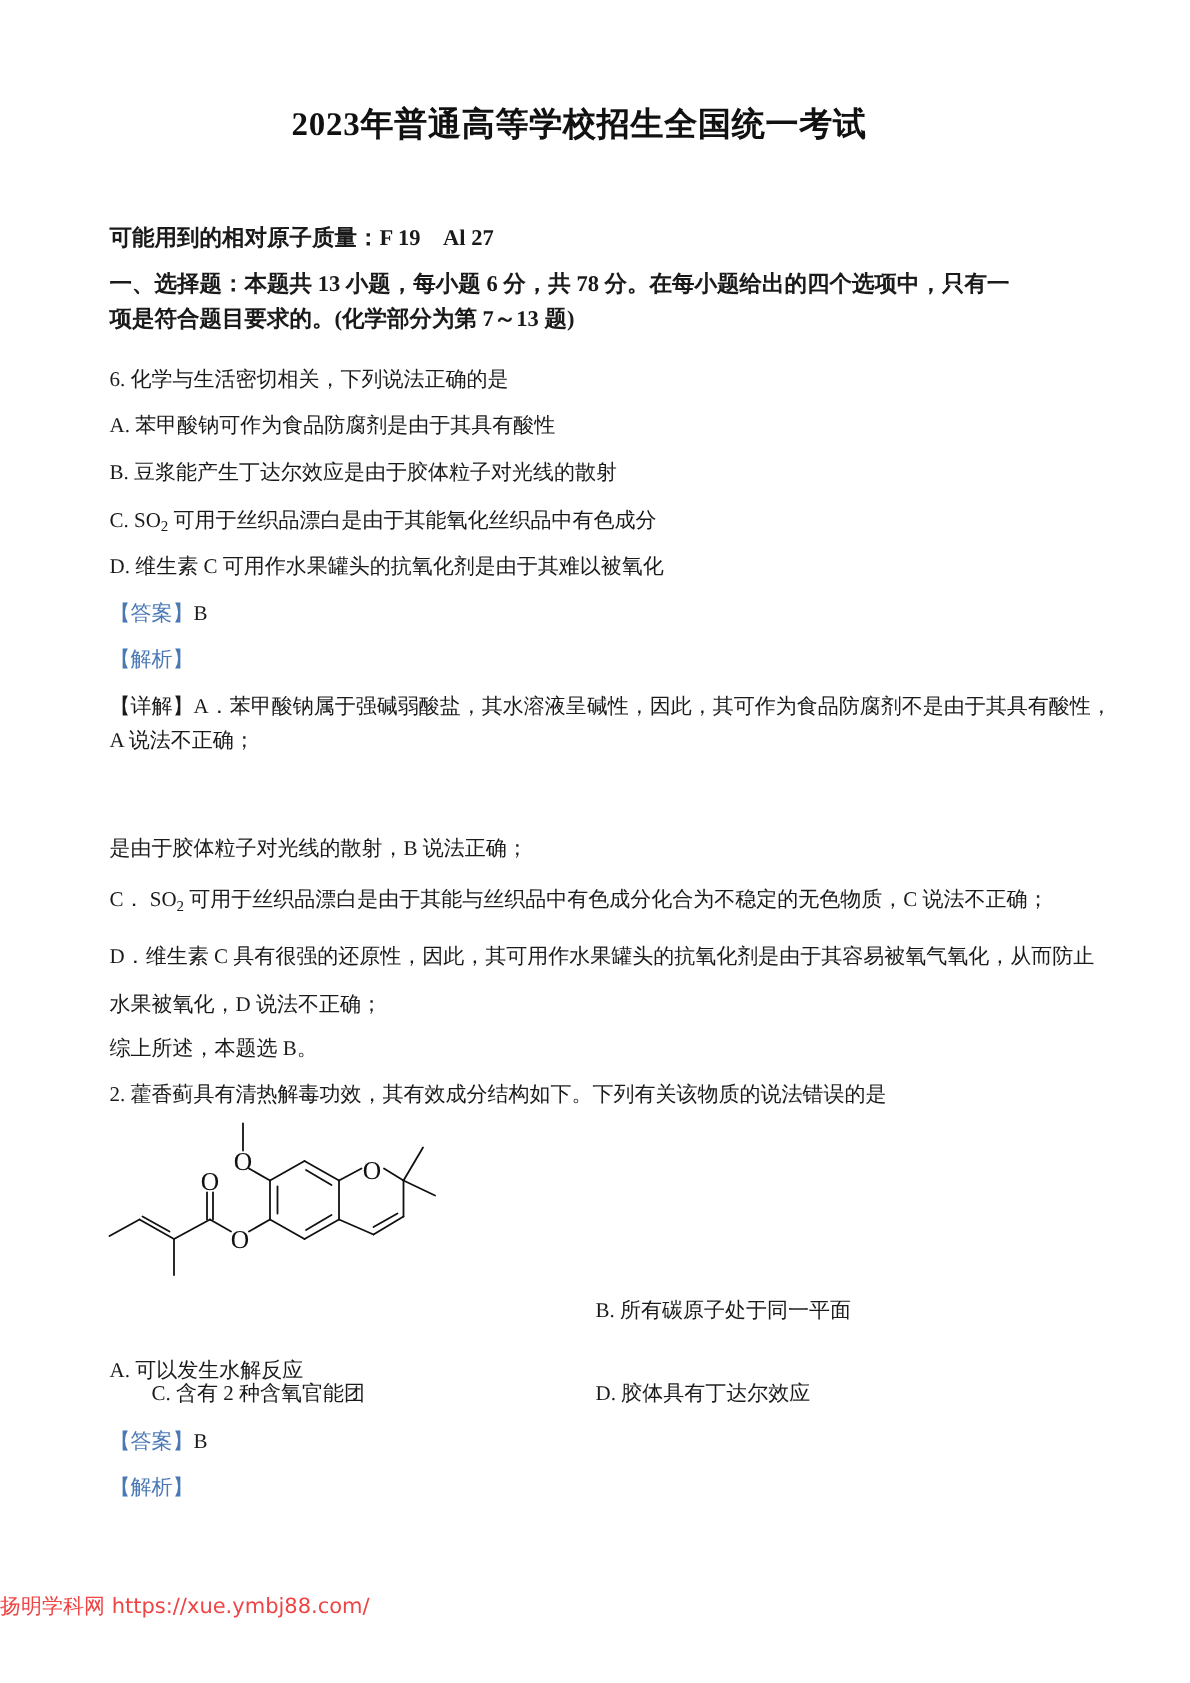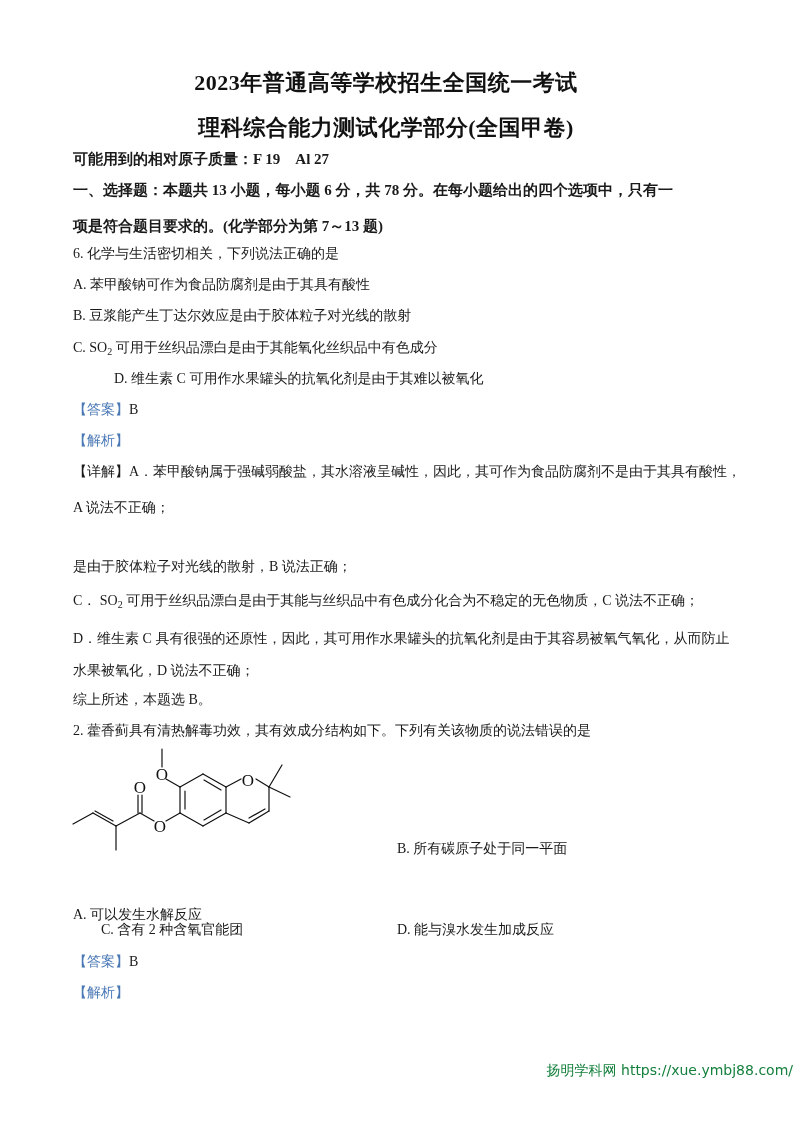--- a/index.html
+++ b/index.html
@@ -6,47 +6,46 @@
   body { width:793px; height:1122px; position:relative; overflow:hidden;
          font-family:"Liberation Serif","DejaVu Serif",serif; color:#1a1a1a; }
   .page { position:absolute; left:0; top:0; width:793px; height:1122px; }
   .title { position:absolute; left:0; width:772px; text-align:center;
            font-weight:bold; font-size:22px; letter-spacing:0.5px; color:#111; }
   .line { position:absolute; left:73px; font-size:14px; line-height:18px; white-space:nowrap; }
   .bold { font-weight:bold; font-size:15px; }
   .tag { color:#4a78b5; }
   .opt { position:absolute; font-size:14px; line-height:18px; white-space:nowrap; }
   sub { font-size:10px; vertical-align:-3px; line-height:0; }
-  .footer { position:absolute; left:0; width:793px; top:1062px; text-align:right;
-            font-family:"DejaVu Sans","Liberation Sans",sans-serif; font-size:14px; color:#15803d; }
+  .footer { position:absolute; left:0; width:793px; top:1062px; text-align:left;
+            font-family:"DejaVu Sans","Liberation Sans",sans-serif; font-size:14px; color:#ef4444; }
   .structure { position:absolute; left:65px; top:745px; width:240px; height:115px; }
 </style>
 </head>
 <body>
 
 <div class="page">
 
   <div class="title" style="top:68px;">2023年普通高等学校招生全国统一考试</div>
-  <div class="title" style="top:113px;">理科综合能力测试化学部分(全国甲卷)</div>
 
   <div class="line bold" style="top:150px;">可能用到的相对原子质量：F 19　Al 27</div>
   <div class="line bold" style="top:181px;">一、选择题：本题共 13 小题，每小题 6 分，共 78 分。在每小题给出的四个选项中，只有一</div>
-  <div class="line bold" style="top:217px;">项是符合题目要求的。(化学部分为第 7～13 题)</div>
+  <div class="line bold" style="top:204px;">项是符合题目要求的。(化学部分为第 7～13 题)</div>
 
   <div class="line" style="top:245px;">6. 化学与生活密切相关，下列说法正确的是</div>
   <div class="line" style="top:276px;">A.  苯甲酸钠可作为食品防腐剂是由于其具有酸性</div>
   <div class="line" style="top:307px;">B.  豆浆能产生丁达尔效应是由于胶体粒子对光线的散射</div>
   <div class="line" style="top:339px;"><span>C. SO</span><sub>2</sub><span> 可用于丝织品漂白是由于其能氧化丝织品中有色成分</span></div>
-  <div class="line" style="top:370px;margin-left:41px;">D.  维生素 C 可用作水果罐头的抗氧化剂是由于其难以被氧化</div>
+  <div class="line" style="top:370px;">D.  维生素 C 可用作水果罐头的抗氧化剂是由于其难以被氧化</div>
 
   <div class="line" style="top:401px;"><span class="tag">【答案】</span><span>B</span></div>
   <div class="line tag" style="top:432px;">【解析】</div>
 
   <div class="line" style="top:463px;"><span>【详解】</span><span>A．苯甲酸钠属于强碱弱酸盐，其水溶液呈碱性，因此，其可作为食品防腐剂不是由于其具有酸性，</span></div>
-  <div class="line" style="top:499px;">A 说法不正确；</div>
+  <div class="line" style="top:486px;">A 说法不正确；</div>
   <div class="line" style="top:558px;">是由于胶体粒子对光线的散射，B 说法正确；</div>
   <div class="line" style="top:592px;"><span>C．  SO</span><sub>2</sub><span> 可用于丝织品漂白是由于其能与丝织品中有色成分化合为不稳定的无色物质，C 说法不正确；</span></div>
   <div class="line" style="top:630px;">D．维生素 C 具有很强的还原性，因此，其可用作水果罐头的抗氧化剂是由于其容易被氧气氧化，从而防止</div>
   <div class="line" style="top:662px;">水果被氧化，D 说法不正确；</div>
   <div class="line" style="top:691px;">综上所述，本题选 B。</div>
 
   <div class="line" style="top:722px;">2. 藿香蓟具有清热解毒功效，其有效成分结构如下。下列有关该物质的说法错误的是</div>
 
   <svg class="structure" viewBox="0 0 240 115" width="240" height="115">
     <g stroke="#111" stroke-width="1.2" fill="none" stroke-linecap="round">
@@ -94,21 +93,21 @@
     </g>
     <g font-family="Liberation Serif, DejaVu Serif, serif" font-size="17" fill="#111" text-anchor="middle">
       <text x="97" y="35">O</text>
       <text x="75" y="48">O</text>
       <text x="95" y="87">O</text>
       <text x="183" y="41">O</text>
     </g>
   </svg>
 
   <div class="opt" style="left:73px; top:890px;margin-top:16px;">A.  可以发生水解反应</div>
-  <div class="opt" style="left:397px; top:840px;">B.  所有碳原子处于同一平面</div>
+  <div class="opt" style="left:397px; top:866px;">B.  所有碳原子处于同一平面</div>
   <div class="opt" style="left:73px; top:921px;margin-left:28px;">C.  含有 2 种含氧官能团</div>
-  <div class="opt" style="left:397px; top:921px;">D.  能与溴水发生加成反应</div>
+  <div class="opt" style="left:397px; top:921px;">D.  胶体具有丁达尔效应</div>
 
   <div class="line" style="top:953px;"><span class="tag">【答案】</span><span>B</span></div>
   <div class="line tag" style="top:984px;">【解析】</div>
 
   <div class="footer">扬明学科网 https://xue.ymbj88.com/</div>
 </div>
 
 </body></html>

